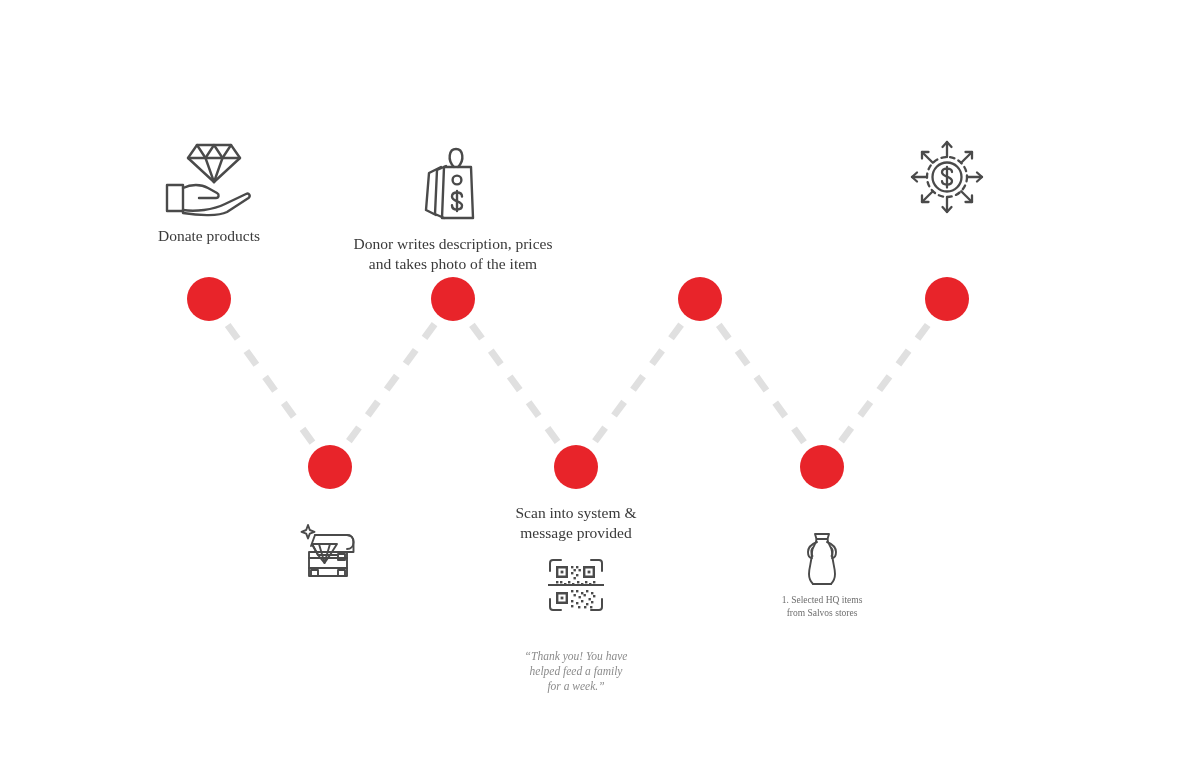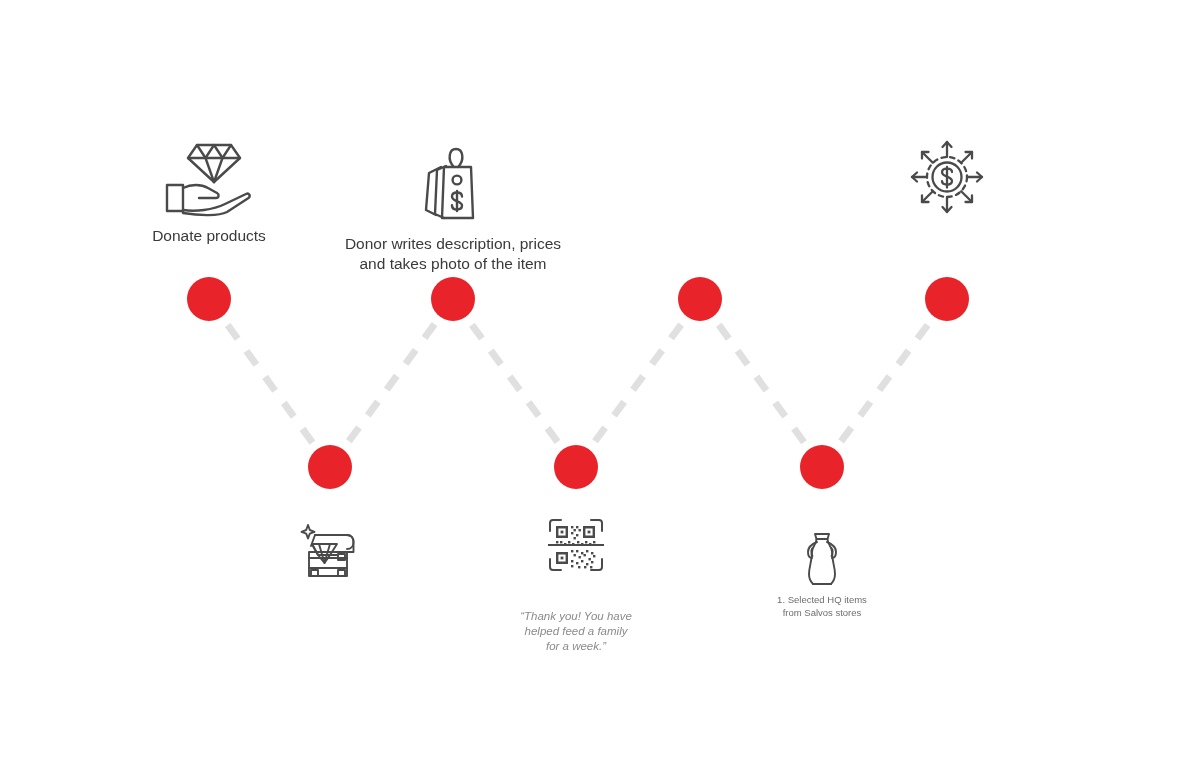--- a/index.html
+++ b/index.html
@@ -14,20 +14,21 @@
     position: relative;
     overflow: hidden;
     font-family: "Liberation Sans", sans-serif;
     color: #3a3a3a;
   }
   #diagram {
     position: absolute;
     left: 0; top: 0;
     width: 1200px;
     height: 768px;
+    font-family: Liberation Serif, serif;
   }
   
   #connectors {
     position: absolute;
     left: 0; top: 0;
     width: 1200px;
     height: 780px;
     pointer-events: none;
   }
 
@@ -209,20 +210,22 @@
         <path d="M10 46 H48"></path>
         <rect x="12" y="48" width="7" height="6"></rect>
         <rect x="39" y="48" width="7" height="6"></rect>
         <rect x="39" y="32" width="7" height="6"></rect>
       </svg>
     </span>
   </div>
 
   <div class="dot" style="left:576px; top:467px;"></div>
   <div class="node node-bottom" style="left:576px; top:503px;">
+    <div class="caption">Scan into system &amp;
+message provided</div>
     <span class="icon-wrap">
       <svg width="58" height="56" viewBox="0 0 58 56" fill="none">
         <g stroke="#4a4a4a" stroke-width="2" stroke-linejoin="round" stroke-linecap="round" fill="none">
           <path d="M3 14 V6 C3 4 4 3 6 3 H14"></path>
           <path d="M55 14 V6 C55 4 54 3 52 3 H44"></path>
           <path d="M3 42 V50 C3 52 4 53 6 53 H14"></path>
           <path d="M55 42 V50 C55 52 54 53 52 53 H44"></path>
         </g>
         <g fill="#4a4a4a">
 

